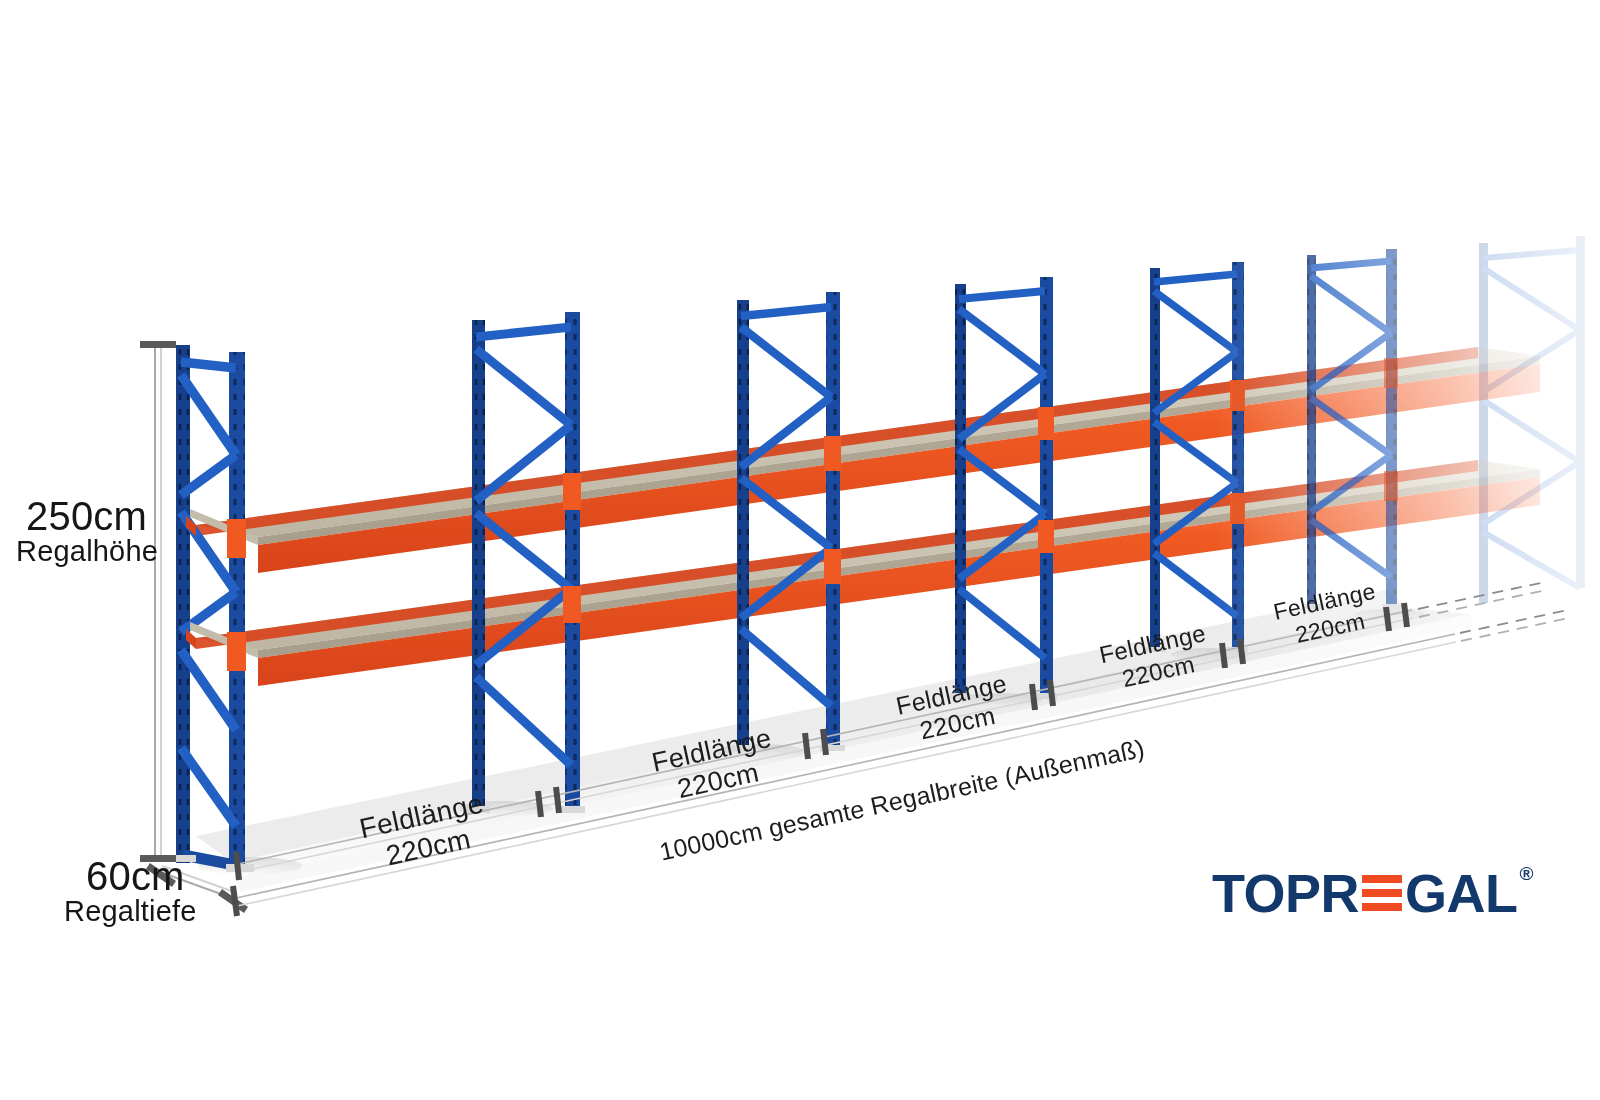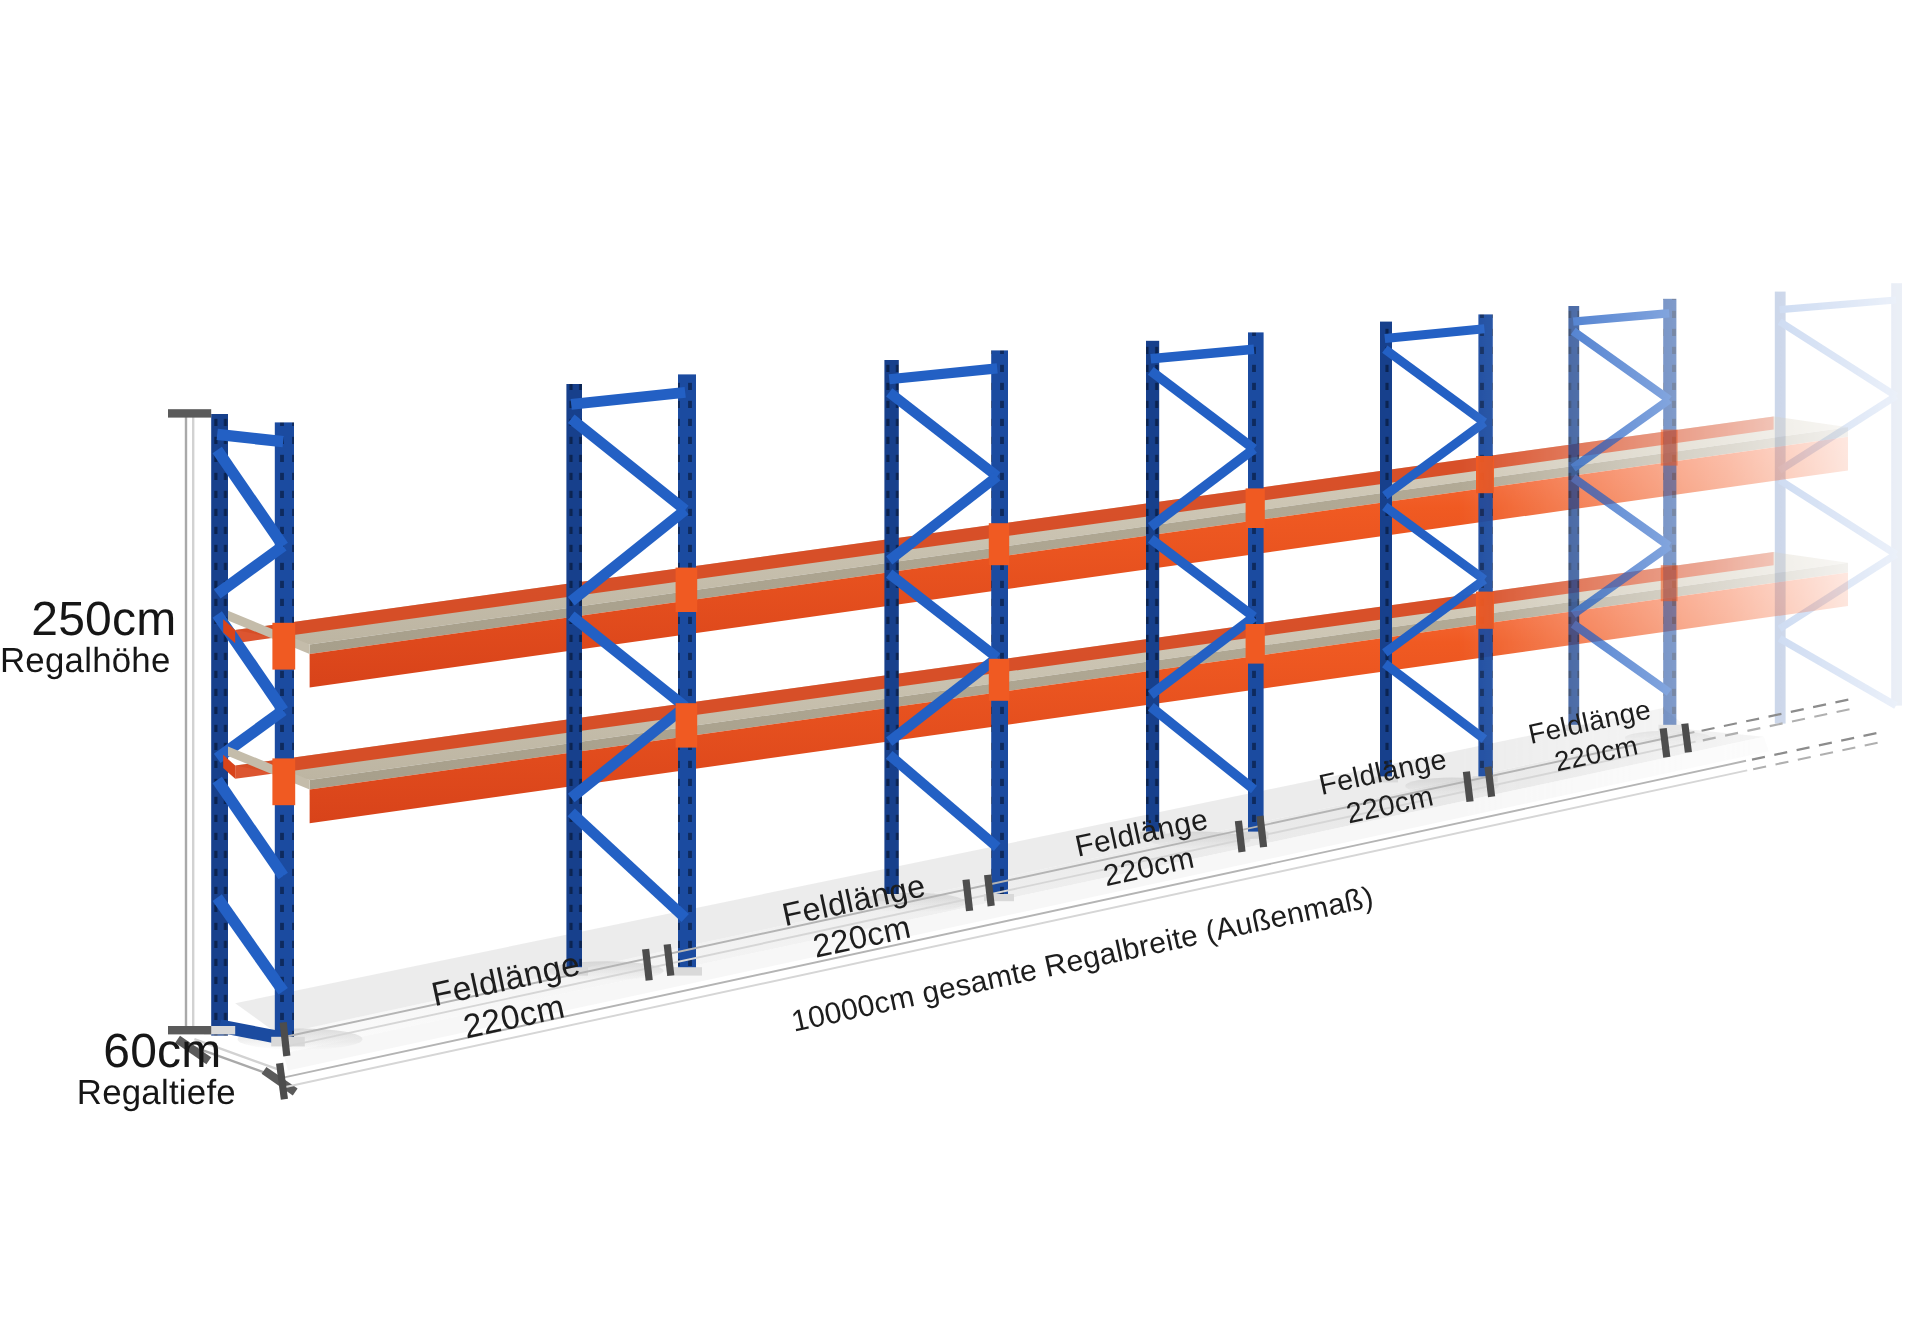--- a/index.html
+++ b/index.html
@@ -335,21 +335,21 @@
   <g>
     <line x1="236" y1="898" x2="1455" y2="634" stroke="#b4b4b4" stroke-width="1.6"></line>
     <line x1="237" y1="906" x2="1456" y2="642" stroke="#d6d6d6" stroke-width="1.6"></line>
     <line x1="1460" y1="633" x2="1568" y2="610" stroke="#8c8c8c" stroke-width="1.8" stroke-dasharray="11 8"></line>
     <line x1="1461" y1="641" x2="1569" y2="618" stroke="#b0b0b0" stroke-width="1.8" stroke-dasharray="11 8"></line>
     <line x1="233" y1="886" x2="237" y2="916" stroke="#4d4d4d" stroke-width="6"></line>
   </g>
 </svg>
 
 <div class="dimtext dim-main-num" style="left:26px;top:495px;">250cm</div>
-<div class="dimtext dim-main-sub" style="left:0;top:536px;">Regalhöhe</div>
+<div class="dimtext dim-main-sub" style="left:16px;top:536px;">Regalhöhe</div>
 
 <div class="dimtext dim-main-num" style="left:86px;top:855px;text-align:center;">60cm</div>
 <div class="dimtext dim-main-sub" style="left:64px;top:896px;">Regaltiefe</div>
 
 <div class="bay-label" style="left:330px;top:800px;width:190px;font-size:28px;transform:rotate(-12.2deg);">
   <span class="bl-name">Feldlänge</span>
   <span class="bl-val">220cm</span>
 </div>
 
 <div class="bay-label" style="left:625px;top:735px;width:180px;font-size:27px;transform:rotate(-12.2deg);">
@@ -367,14 +367,24 @@
   <span class="bl-val">220cm</span>
 </div>
 
 <div class="bay-label" style="left:1255px;top:588px;width:145px;font-size:23px;transform:rotate(-12.2deg);">
   <span class="bl-name">Feldlänge</span>
   <span class="bl-val">220cm</span>
 </div>
 
 <div class="total-label" style="left:660px;top:838px;transform:rotate(-12.2deg);">10000cm  gesamte Regalbreite (Außenmaß)</div>
 
+<div id="logo">
+  <span class="word">TOPR</span>
+  <span class="ebars">
+        <i></i>
+        <i></i>
+        <i></i>
+      </span>
+  <span class="word">GAL</span>
+  <span class="reg">®</span>
+</div>
 
 </div>
 
 </body></html>

